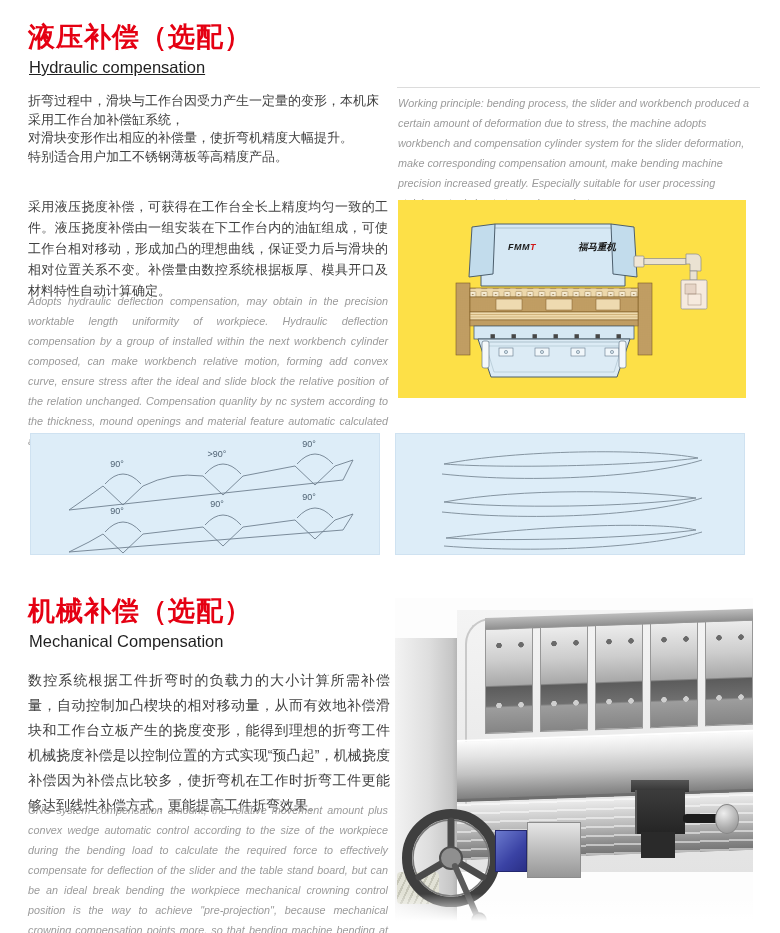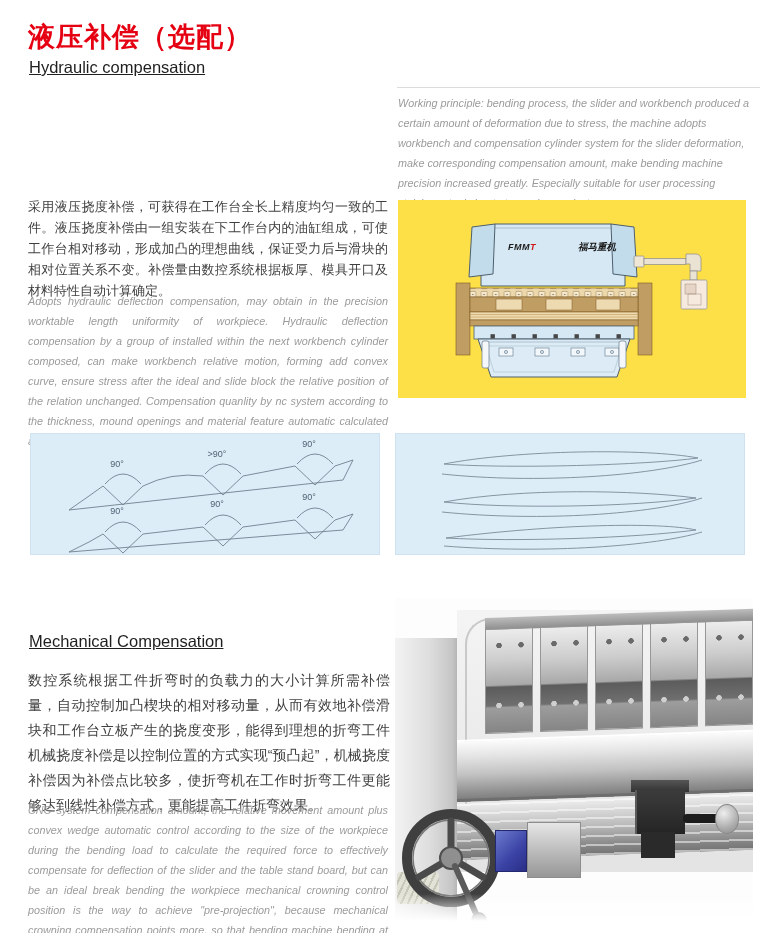--- a/index.html
+++ b/index.html
@@ -66,20 +66,23 @@
     background:linear-gradient(180deg,rgba(253,253,253,0),#ffffff 75%);}
 </style>
 </head>
 <body>
 
 <div class="page">
 
   <h1 class="abs title-zh" style="left:28px;top:22px;">液压补偿（选配）</h1>
   <div class="abs title-en" style="left:29px;top:57px;text-decoration:underline;">Hydraulic compensation</div>
 
+  <p class="abs zh pre" style="left:28px;top:92px;width:360px;">折弯过程中，滑块与工作台因受力产生一定量的变形，本机床采用工作台加补偿缸系统，
+对滑块变形作出相应的补偿量，使折弯机精度大幅提升。
+特别适合用户加工不锈钢薄板等高精度产品。</p>
 
   <div class="abs divider" style="left:397px;top:87px;width:363px;"></div>
   <p class="abs en" style="left:398px;top:93px;width:362px;">Working principle: bending process, the slider and workbench produced a certain amount of deformation due to stress, the machine adopts workbench and compensation cylinder system for the slider deformation, make corresponding compensation amount, make bending machine precision increased greatly. Especially suitable for user processing stainless steel sheet etc precise products.</p>
 
   <p class="abs zh2" style="left:28px;top:196px;width:360px;">采用液压挠度补偿，可获得在工作台全长上精度均匀一致的工件。液压挠度补偿由一组安装在下工作台内的油缸组成，可使工作台相对移动，形成加凸的理想曲线，保证受力后与滑块的相对位置关系不变。补偿量由数控系统根据板厚、模具开口及材料特性自动计算确定。</p>
   <p class="abs en just" style="left:28px;top:291px;width:360px;">Adopts hydraulic deflection compensation, may obtain in the precision worktable length uniformity of workpiece. Hydraulic deflection compensation by a group of installed within the next workbench cylinder composed, can make workbench relative motion, forming add convex curve, ensure stress after the ideal and slide block the relative position of the relation unchanged. Compensation quanlity by nc system according to the thickness, mound openings and material feature automatic calculated and determined.</p>
 
   <div class="abs illus" style="left:398px;top:200px;width:348px;height:198px;">
     <svg width="348" height="198" viewBox="0 0 348 198">
       <defs>
@@ -189,21 +192,22 @@
         <path d="M48,30 C120,16 250,14 302,24 C250,31 115,35 48,30 Z"></path>
         <path d="M46,40 C140,50 255,42 306,26"></path>
         <path d="M48,68 C125,54 240,56 300,64 C235,73 112,75 48,68 Z"></path>
         <path d="M46,78 C145,88 258,80 306,64"></path>
         <path d="M50,104 C160,90 265,88 300,96 C240,104 118,108 50,104 Z"></path>
         <path d="M48,112 C150,120 260,112 306,98"></path>
       </g>
     </svg>
   </div>
 
-  <div class="abs title-en" style="left:29px;top:631px;text-decoration:underline;">Mechanical Compensation</div>
+  <h1 class="abs title-zh" style="left:28px;top:596px;">机械补偿（选配）</h1>
+  <div class="abs title-en" style="left:29px;top:631px;">Mechanical Compensation</div>
 
   <p class="abs zh3" style="left:28px;top:668px;width:362px;">数控系统根据工件折弯时的负载力的大小计算所需补偿量，自动控制加凸楔块的相对移动量，从而有效地补偿滑块和工作台立板产生的挠度变形，能得到理想的折弯工件机械挠度补偿是以控制位置的方式实现“预凸起”，机械挠度补偿因为补偿点比较多，使折弯机在工作时折弯工件更能够达到线性补偿方式，更能提高工件折弯效果。</p>
   <p class="abs en just" style="left:28px;top:800px;width:360px;">CNC system compensation amount, the relative movement amount plus convex wedge automatic control according to the size of the workpiece during the bending load to calculate the required force to effectively compensate for deflection of the slider and the table stand board, but can be an ideal break bending the workpiece mechanical crowning control position is the way to achieve "pre-projection", because mechanical crowning compensation points more, so that bending machine bending at work piece is more able to achieve a linear fashion compensation, can enhance the workpiece bending effect.</p>
 
   <div class="abs photo" style="left:395px;top:598px;width:358px;height:332px;">
     <div class="ph-leftwall"></div>
     <div class="ph-back"></div>
     <div class="ph-seam"></div>
     <div class="ph-toprail"></div>
     <div class="ph-dies">

